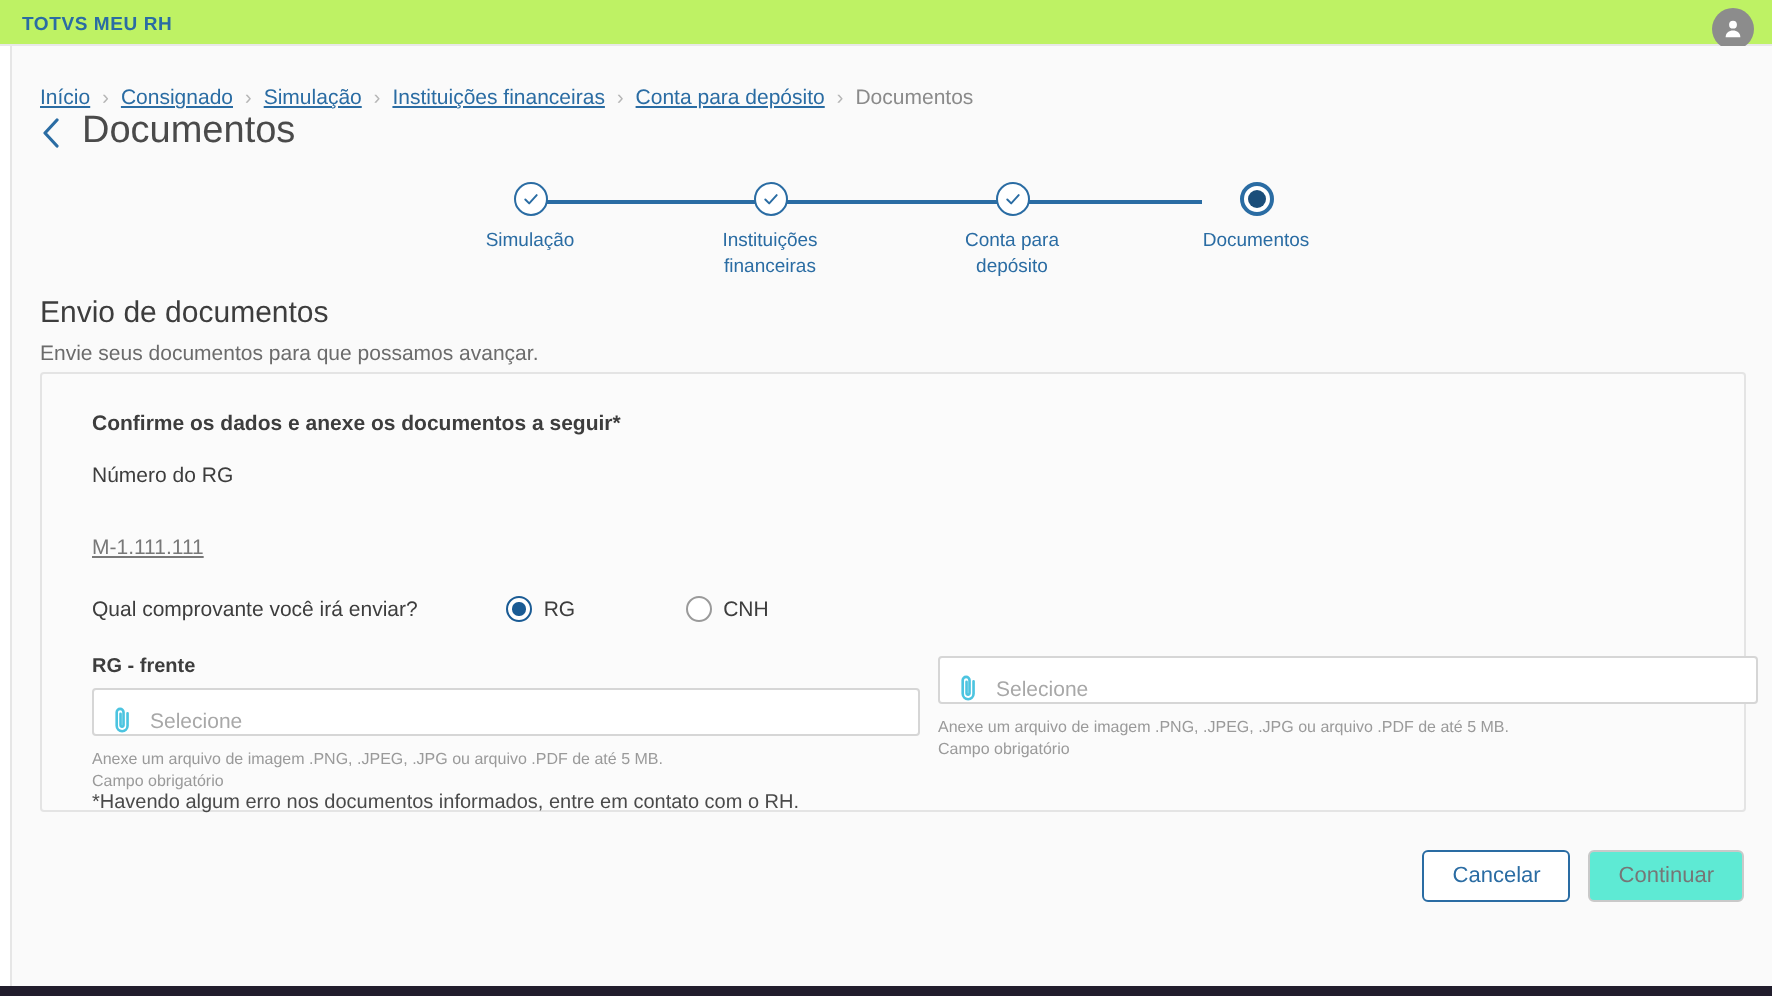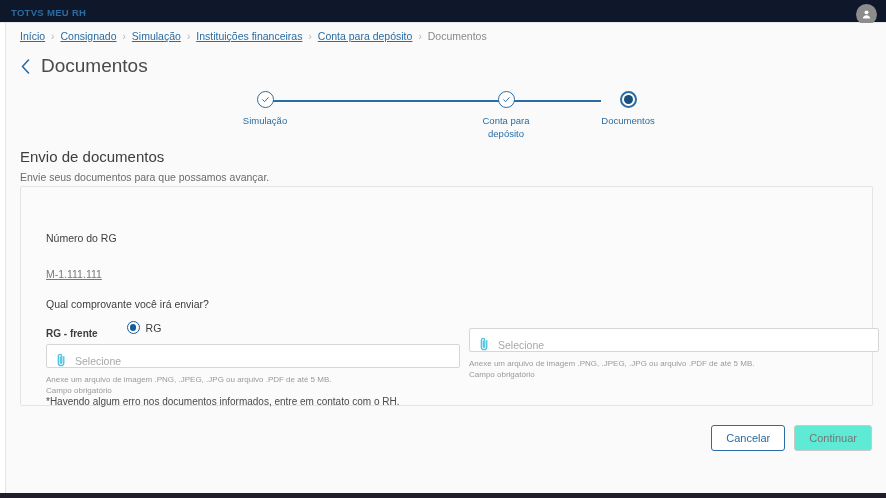--- a/index.html
+++ b/index.html
@@ -17,21 +17,21 @@
     font-size: 12px;
     position: relative;
   }
 
   
   .topbar {
     position: absolute;
     top: 0; left: 0;
     width: 886px;
     height: 23px;
-    background: #0f172a;
+    background: #bef264;
     border-bottom: 1px solid #e8e8e8;
   }
   .brand {
     position: absolute;
     left: 11px; top: 7px;
     font-size: 9.5px;
     font-weight: bold;
     letter-spacing: .3px;
     color: #2a6ca3;
   }
@@ -61,21 +61,21 @@
     position: absolute;
     left: 0; bottom: 0;
     width: 886px;
     height: 5px;
     background: #211d2c;
   }
 
   
   .breadcrumb {
     position: absolute;
-    left: 14px; top: 7px;
+    left: 14px; top: 20px;
     display: flex;
     align-items: center;
     gap: 6px;
     font-size: 10.5px;
   }
   .bc-link {
     color: #2a6ca3;
     text-decoration: underline;
     cursor: pointer;
     white-space: nowrap;
@@ -209,21 +209,20 @@
 
   
   .radio-row {
     position: absolute;
     left: 25px; top: 111px;
     display: flex;
     align-items: center;
     gap: 11px;
     font-size: 10.5px;
     color: #3d3d3d;
-    flex-direction: column;
   }
   .radio-opt {
     display: flex;
     align-items: center;
     gap: 6px;
     cursor: pointer;
     margin-left: 5px;
     padding-left: 28px;
   }
   .radio-opt + .radio-opt { margin-left: 16px; }
@@ -364,20 +363,29 @@
 
     <div class="step" style="left:27px;">
       <div class="step-dot">
         <svg width="9" height="9" viewBox="0 0 12 12">
           <polyline points="2.2,6.3 4.8,8.9 9.8,3.4" fill="none" stroke="#2a6ca3" stroke-width="1.3" stroke-linecap="round" stroke-linejoin="round"></polyline>
         </svg>
       </div>
       <div class="step-label">Simulação</div>
     </div>
 
+    <div class="step" style="left:147px;">
+      <div class="step-dot">
+        <svg width="9" height="9" viewBox="0 0 12 12">
+          <polyline points="2.2,6.3 4.8,8.9 9.8,3.4" fill="none" stroke="#2a6ca3" stroke-width="1.3" stroke-linecap="round" stroke-linejoin="round"></polyline>
+        </svg>
+      </div>
+      <div class="step-label" style="white-space:pre-line;">Instituições
+financeiras</div>
+    </div>
 
     <div class="step" style="left:268px;">
       <div class="step-dot">
         <svg width="9" height="9" viewBox="0 0 12 12">
           <polyline points="2.2,6.3 4.8,8.9 9.8,3.4" fill="none" stroke="#2a6ca3" stroke-width="1.3" stroke-linecap="round" stroke-linejoin="round"></polyline>
         </svg>
       </div>
       <div class="step-label" style="white-space:pre-line;">Conta para
 depósito</div>
     </div>
@@ -386,20 +394,21 @@
       <div class="step-dot active"></div>
       <div class="step-label">Documentos</div>
     </div>
   </div>
 
   <div class="section-title">Envio de documentos</div>
   <div class="section-sub">Envie seus documentos para que possamos avançar.</div>
 
   <div class="card">
 
+    <div class="card-legend">Confirme os dados e anexe os documentos a seguir*</div>
 
     <div class="col-rg">
       <div class="field-label">Número do RG</div>
       <div class="field-value">M-1.111.111</div>
     </div>
 
 
     <div class="radio-row">
       <span>Qual comprovante você irá enviar?</span>
 

